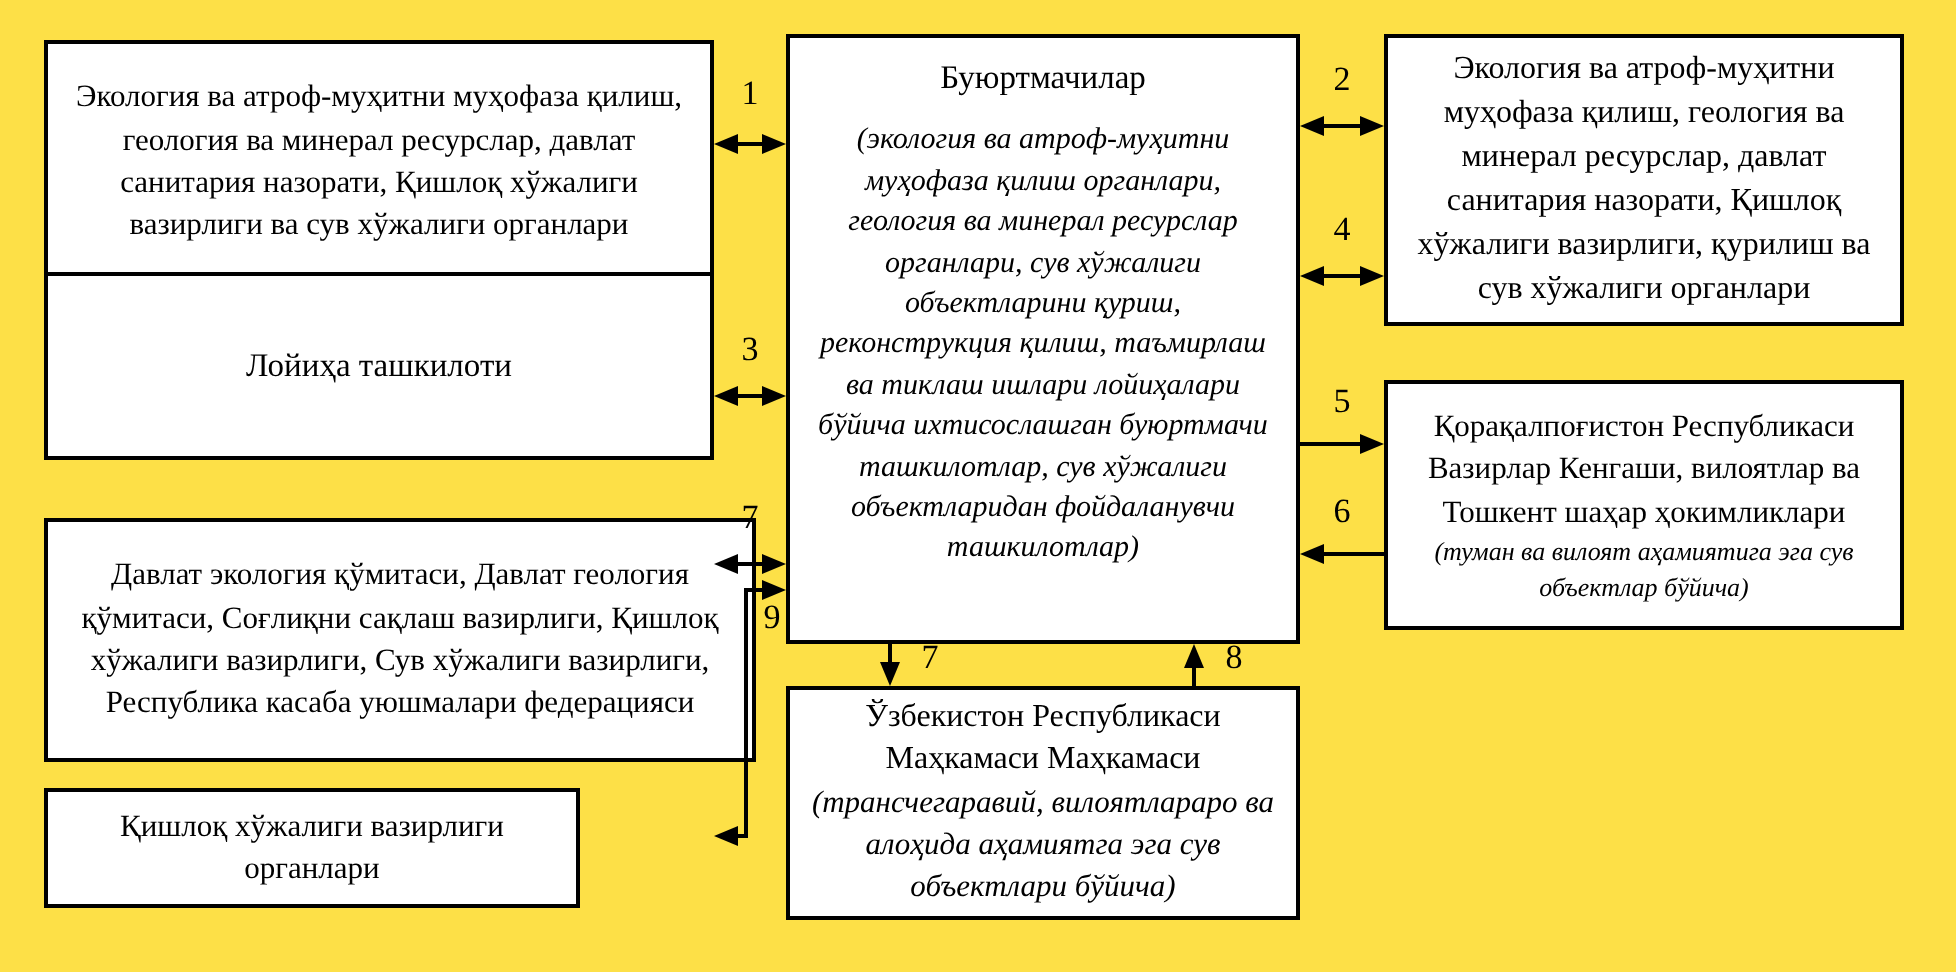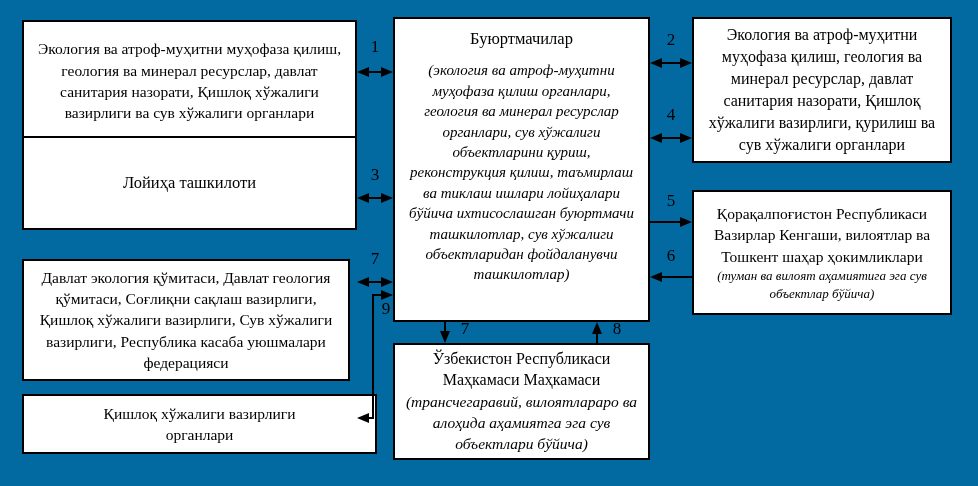--- a/index.html
+++ b/index.html
@@ -1,20 +1,20 @@
 <!DOCTYPE html>
 <html><head>
 <meta charset="utf-8">
 <style>
   html, body { margin: 0; padding: 0; background: #ffffff; }
   .canvas {
     position: relative;
     width: 978px;
     height: 486px;
-    background: #0369a1;
+    background: #fde047;
     font-family: "Liberation Serif", "DejaVu Serif", serif;
     color: #000;
     overflow: hidden;
   }
   .box {
     position: absolute;
     box-sizing: border-box;
     border: 2px solid #000;
     background: #fff;
     display: flex;
@@ -30,22 +30,22 @@
   
   #box-eco-left    { left: 22px;  top: 20px;  width: 335px; height: 122px; padding: 2px 10px; }
   #box-customers   { left: 393px; top: 17px;  width: 257px; height: 305px; justify-content: flex-start; padding: 9px 9px 2px; }
   #box-customers .title { margin-bottom: 11px; }
   #box-eco-right   { left: 692px; top: 17px;  width: 260px; height: 146px; padding: 2px 8px; }
   #box-eco-right .txt { font-size: 16px; }
   #box-design-org  { left: 22px;  top: 136px; width: 335px; height: 94px;  padding: 2px 23px; }
   #box-design-org .ital { font-size: 15.5px; }
   #box-regional    { left: 692px; top: 190px; width: 260px; height: 125px; padding: 6px 7px; }
   #box-regional .ital { font-size: 13px; font-style: italic; }
-  #box-committees  { left: 22px;  top: 259px; width: 328px; height: 122px; padding: 2px 10px; }
-  #box-agri-organs { left: 22px;  top: 394px; width: 355px; height: 60px;  padding: 2px 10px; }
+  #box-committees  { left: 22px;  top: 259px; width: 356px; height: 122px; padding: 2px 10px; }
+  #box-agri-organs { left: 22px;  top: 394px; width: 268px; height: 60px;  padding: 2px 10px; }
   #box-agri-organs .txt { max-width: 235px; }
   #box-cabinet     { left: 393px; top: 343px; width: 257px; height: 117px; padding: 2px 8px; }
   #box-cabinet .title { font-size: 16px; }
   #box-cabinet .ital  { font-size: 15.5px; }
 
   
   .dbl-h, .sgl-h { position: absolute; display: flex; align-items: center; height: 12px; }
   .sgl-v { position: absolute; display: flex; flex-direction: column; align-items: center; width: 12px; }
   .ln-h { flex: 1; height: 1.7px; background: #000; }
   .ln-v { flex: 1; width: 1.7px; background: #000; }

